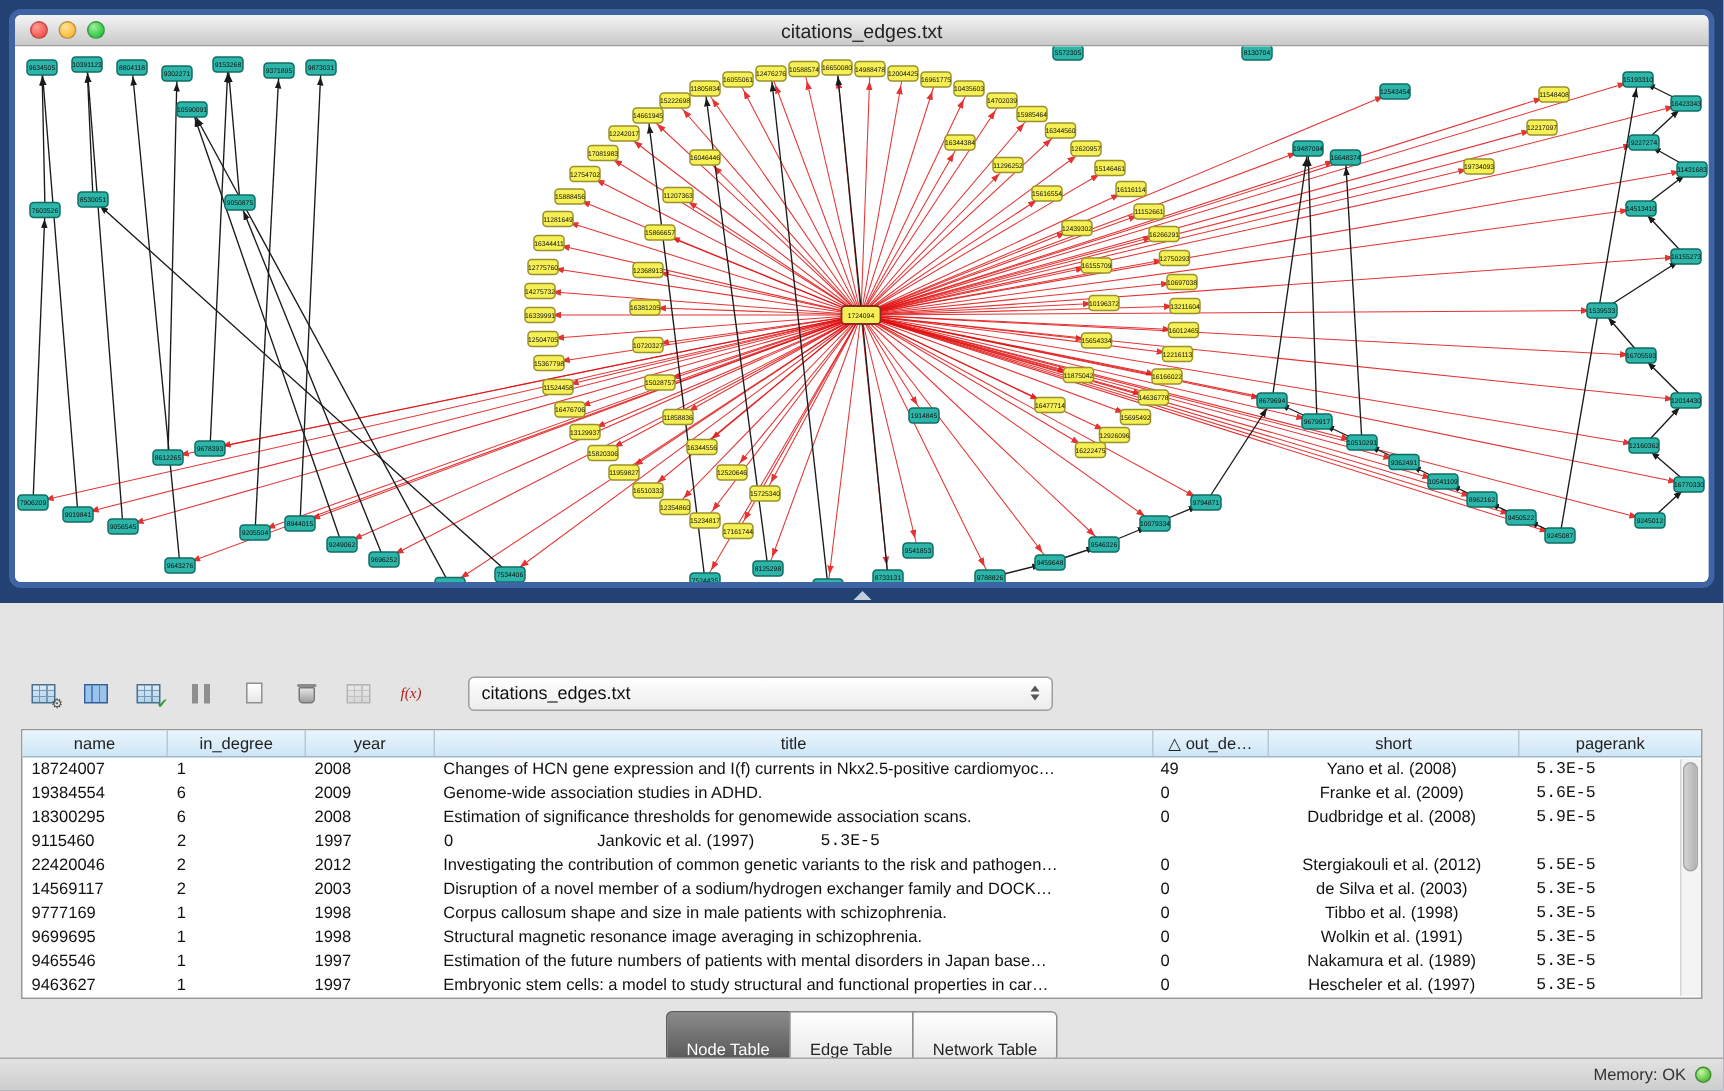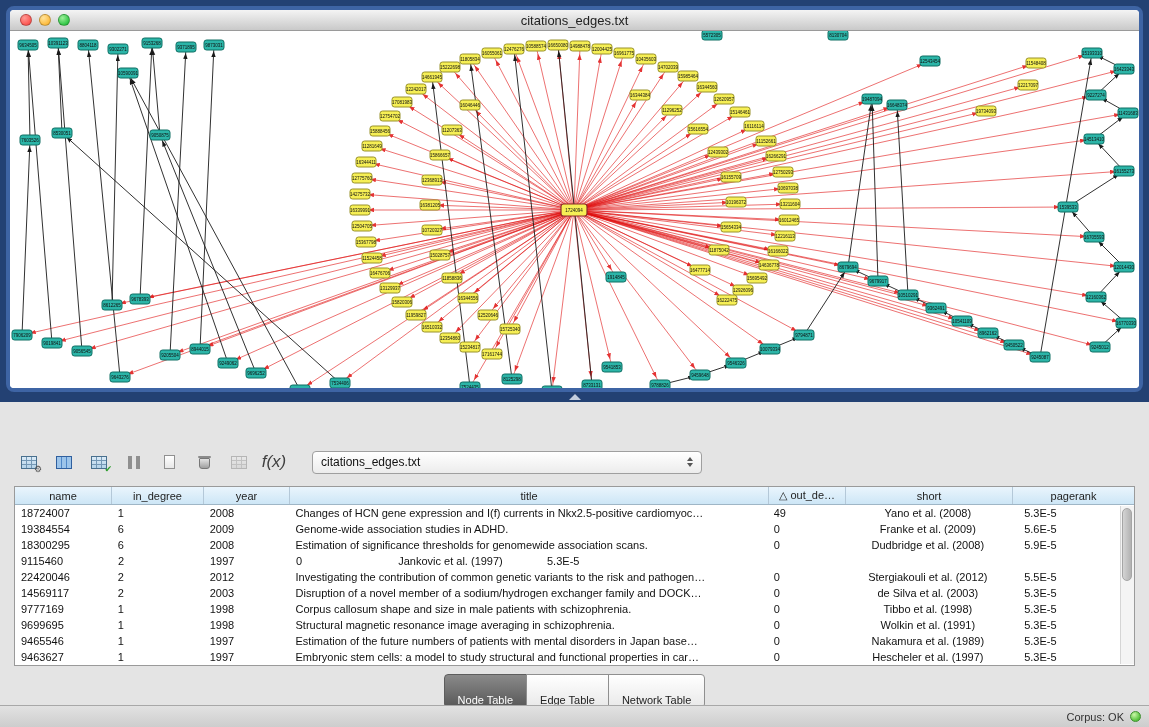--- a/index.html
+++ b/index.html
@@ -59,42 +59,42 @@
                repeating-linear-gradient(to right, transparent 0 4px, #a5a5a5 4px 5px),
                repeating-linear-gradient(to bottom, transparent 0 3px, #a5a5a5 3px 4px),
                linear-gradient(to bottom,#ececec,#cdcdcd); }
   .ic.bars { width:12px; height:13px; border-left:4px solid #8f8f8f; border-right:4px solid #8f8f8f; }
   .ic.doc  { width:11px; height:14px; background:linear-gradient(#ffffff,#e7e7e7); border:1px solid #909090; }
   .ic.trash{ width:11px; height:11px; background:linear-gradient(#e3e3e3,#9f9f9f);
              border:1px solid #777; border-radius:1px 1px 3px 3px; margin-top:3px; }
   .ic.trash::before { content:""; position:absolute; top:-3px; left:-2px; right:-2px; height:2px;
              background:#8b8b8b; border-radius:1px; }
   .badge { position:absolute; right:-6px; bottom:-6px; font-size:9px; line-height:9px; }
-  .fx { font-family:Liberation Sans, sans-serif; font-style:italic; font-size:17px; color:#404040; }
+  .fx { font-family:Liberation Serif, serif; font-style:italic; font-size:10px; color:#b91c1c; }
 
   .combo { margin-left:18px; width:390px; height:23px; background:linear-gradient(#ffffff,#ececec);
            border:1px solid #9f9f9f; border-radius:4px; display:flex; align-items:center;
            padding:0 8px; font-size:12px; color:#111; }
   .combo-arrows { margin-left:auto; display:flex; flex-direction:column; gap:2px; }
   .combo-arrows .up { width:0; height:0; border-left:3.5px solid transparent; border-right:3.5px solid transparent; border-bottom:4px solid #555; }
   .combo-arrows .dn { width:0; height:0; border-left:3.5px solid transparent; border-right:3.5px solid transparent; border-top:4px solid #555; }
 
   .tablewrap { position:absolute; left:14px; top:84px; width:1121px; height:180px;
                background:#fff; border:1px solid #9a9a9a; }
   .thead { position:absolute; left:0; top:0; right:0; height:18px; display:flex;
            background:linear-gradient(#eaf5fd,#cde6f6); border-bottom:1px solid #9fb6c6; }
   .th { border-right:1px solid #b4c8d8; display:flex; align-items:center; justify-content:center;
         font-size:11px; color:#222; overflow:hidden; white-space:nowrap; }
   .thead .c6 { flex:1; border-right:none; }
   .tbody { position:absolute; left:0; top:18px; right:15px; bottom:0; overflow:hidden; }
   .tr { display:flex; height:16px; }
   .td { font-size:11px; color:#111; line-height:16px; padding-left:6px;
         white-space:nowrap; overflow:hidden; }
   .td.c5 { text-align:center; padding-left:0; }
-  .td.c6 { padding-left:13px; }
+  .td.c6 { padding-left:13px;font-family:Liberation Mono, monospace; }
   .c0{width:97px;} .c1{width:92px;} .c2{width:86px;} .c3{width:479px;} .c4{width:77px;} .c5{width:167px;} .c6{width:108px;}
 
   .vscroll { position:absolute; top:19px; right:0; bottom:1px; width:14px; background:#f4f4f4; border-left:1px solid #d5d5d5; }
   .vthumb { position:absolute; top:2px; left:1px; width:10px; height:46%;
             background:linear-gradient(to right,#d4d4d4,#b2b2b2); border:1px solid #a5a5a5; border-radius:5px; }
 
   .tabs { position:absolute; left:0; right:0; top:272px; display:flex; justify-content:center; }
   .tab { height:19px; line-height:18px; padding:16px 13px; font-size:11px; color:#222;
          background:linear-gradient(#ffffff,#e9e9e9); border:1px solid #8f8f8f; margin-left:-1px; }
   .tab:first-child { border-radius:4px 0 0 4px; margin-left:0; }
@@ -982,16 +982,16 @@
       </div>
   </div>
 
   <div class="tabs">
       <div class="tab active">Node Table</div>
       <div class="tab">Edge Table</div>
       <div class="tab">Network Table</div>
     </div>
 
   <div class="statusbar">
-    <span>Corpus: OK</span>
+    <span>Memory: OK</span>
     <span class="memdot"></span>
   </div>
 </div>
 
 </body></html>

